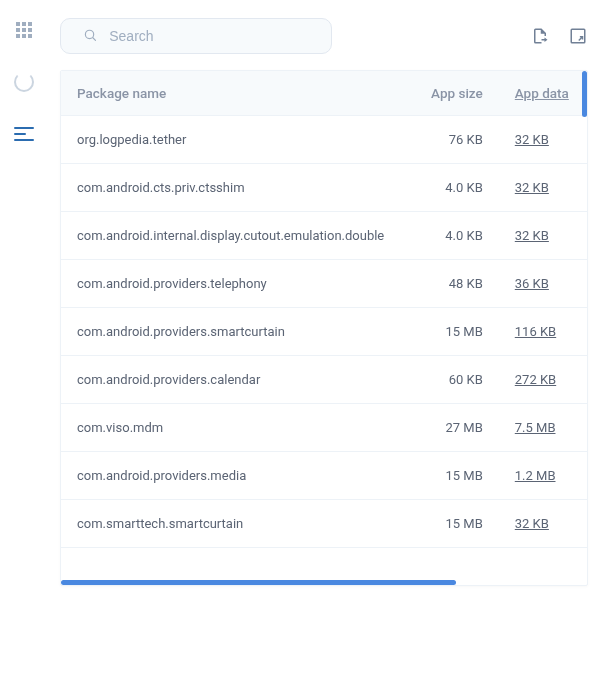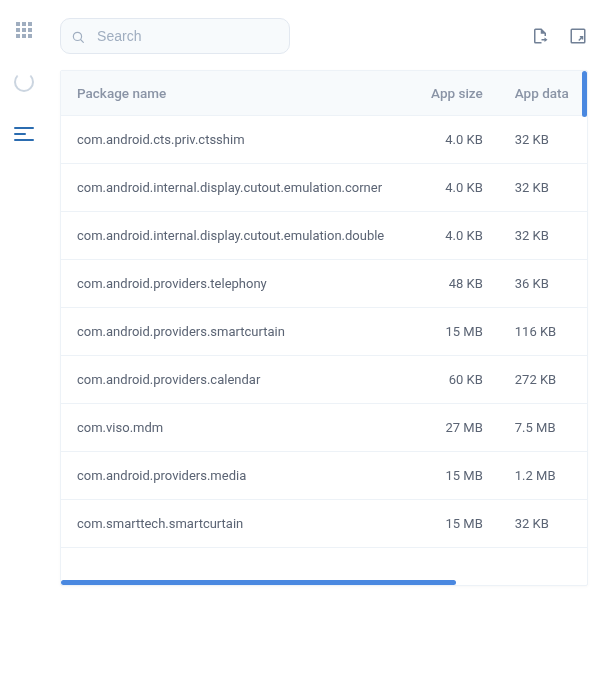--- a/index.html
+++ b/index.html
@@ -72,27 +72,27 @@
     overflow: hidden;
   }
   .toolbar {
     display: flex;
     align-items: center;
     justify-content: space-between;
     margin-bottom: 16px;
   }
   .search-wrap {
     display: flex;
-    align-items: flex-end;
+    align-items: flex-start;
     gap: 10px;
     background: #f7fafc;
     border: 1px solid #e2e8f0;
     border-radius: 10px;
-    padding: 8px 10px;
-    width: 230px;
+    padding: 8px 22px;
+    width: 272px;
   }
   .search-wrap input {
     border: none;
     background: transparent;
     outline: none;
     font-size: 14px;
     color: #4a5568;
     width: 100%;
   }
   .search-wrap input::placeholder { color: #a0aec0; }
@@ -154,21 +154,21 @@
   }
   tbody td {
     padding: 16px 16px;
     border-bottom: 1px solid #edf2f7;
     color: #5b6474;
     font-size: 13px;
     white-space: nowrap;
   }
   th.col-name, td.col-name { width: 360px; }
   th.col-size, td.col-size { width: 90px; text-align: right; }
-  th.col-data, td.col-data { width: 90px; }
+  th.col-data, td.col-data { width: 90px; text-decoration: underline; }
 </style>
 </head>
 <body>
 
 <div class="app">
   <div class="sidebar">
     <div class="sidebar-icon">
       <div class="grid-icon">
         <span></span>
           <span></span>
@@ -224,26 +224,26 @@
       <table>
         <thead>
           <tr>
             <th class="col-name">Package name</th>
             <th class="col-size">App size</th>
             <th class="col-data">App data</th>
           </tr>
         </thead>
         <tbody id="table-body">
             <tr>
+              <td class="col-name">org.logpedia.tether</td>
+              <td class="col-size">76 KB</td>
+              <td class="col-data">32 KB</td>
+            </tr>
+            <tr>
               <td class="col-name">com.android.cts.priv.ctsshim</td>
-              <td class="col-size">4.0 KB</td>
-              <td class="col-data">32 KB</td>
-            </tr>
-            <tr>
-              <td class="col-name">com.android.internal.display.cutout.emulation.corner</td>
               <td class="col-size">4.0 KB</td>
               <td class="col-data">32 KB</td>
             </tr>
             <tr>
               <td class="col-name">com.android.internal.display.cutout.emulation.double</td>
               <td class="col-size">4.0 KB</td>
               <td class="col-data">32 KB</td>
             </tr>
             <tr>
               <td class="col-name">com.android.providers.telephony</td>

